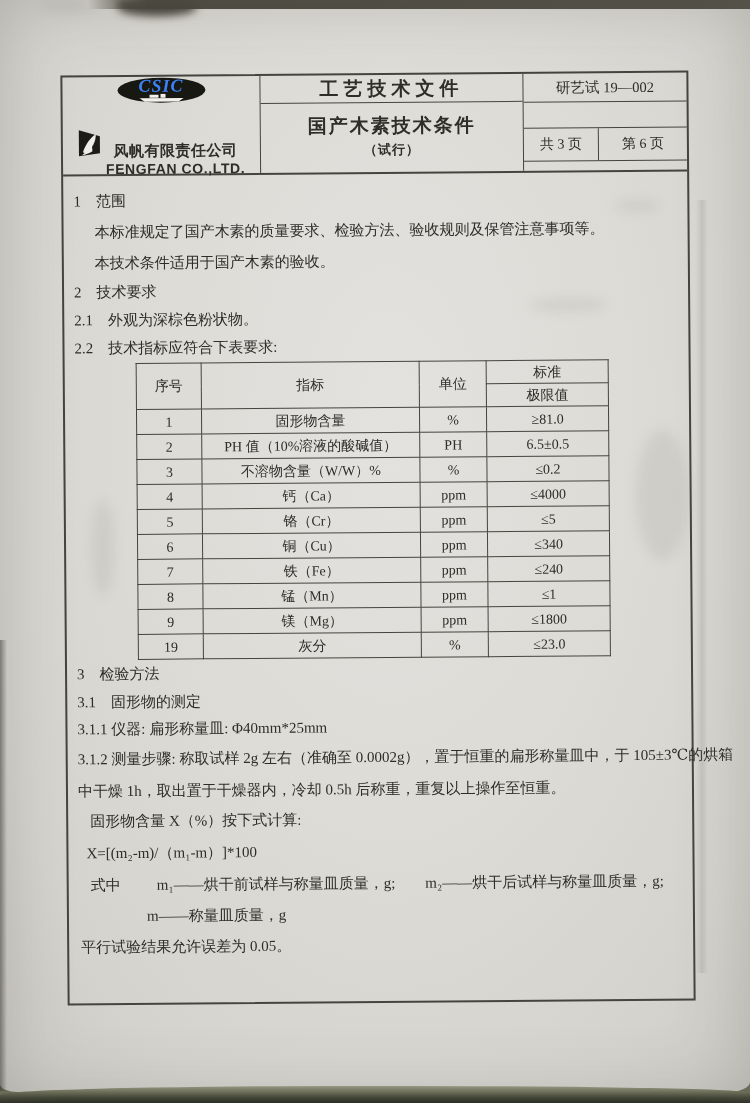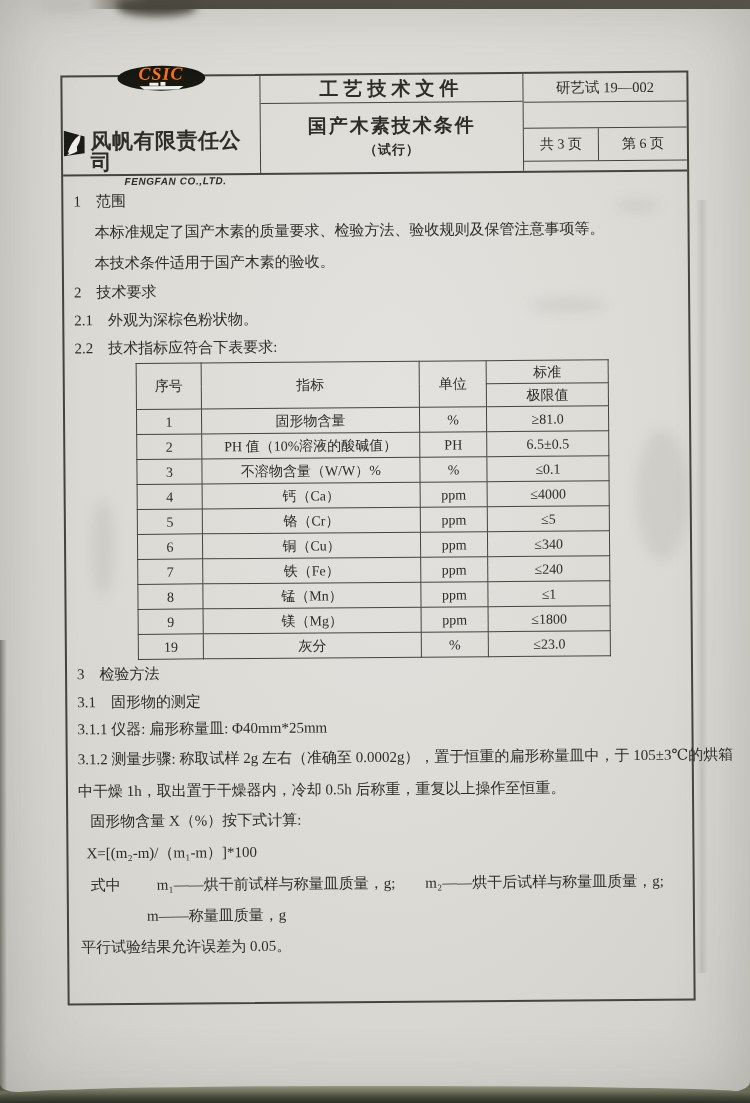--- a/index.html
+++ b/index.html
@@ -39,26 +39,26 @@
     color:#2e2d28;z-index:2;
   }
   .doc-header{display:flex;height:97px;border-bottom:2px solid #45443e;}
   .hcell{box-sizing:border-box;}
   .h-logo{width:198px;border-right:1.6px solid #45443e;display:flex;flex-direction:column;align-items:center;justify-content:center;}
   .h-title{width:263px;border-right:1.6px solid #45443e;display:flex;flex-direction:column;}
   .h-right{flex:1;display:flex;flex-direction:column;}
 
   .csic-oval{width:88px;height:50px;background:#181813;border-radius:50%;
     display:flex;flex-direction:column;align-items:center;justify-content:center;margin-top:2px;}
-  .csic-text{color:#f97316;font-style:italic;font-weight:bold;font-size:18px;letter-spacing:1px;line-height:16px;
+  .csic-text{color:#3b82f6;font-style:italic;font-weight:bold;font-size:18px;letter-spacing:1px;line-height:16px;
     font-family:"Liberation Serif","DejaVu Serif",serif;}
   .company-row{display:flex;align-items:center;margin-top:8px;gap:5px;}
   .company-names{display:flex;flex-direction:column;align-items:center;line-height:1;}
-  .company-cn{font-weight:bold;font-size:21px;letter-spacing:.5px;font-family:Liberation Serif, serif;margin-top:32px;}
-  .company-en{font-weight:bold;font-size:10px;letter-spacing:.6px;margin-top:4px;font-family:"Liberation Sans","DejaVu Sans",sans-serif;font-style:italic;}
+  .company-cn{font-weight:bold;font-size:15px;letter-spacing:.5px;font-family:Liberation Sans, sans-serif;margin-top:32px;}
+  .company-en{font-weight:bold;font-size:14px;letter-spacing:.6px;margin-top:4px;font-family:"Liberation Sans","DejaVu Sans",sans-serif;}
 
   .doc-category{height:27px;border-bottom:1.6px solid #45443e;display:flex;align-items:center;justify-content:center;
     font-size:19px;font-weight:bold;letter-spacing:5px;font-family:"Liberation Sans","DejaVu Sans",sans-serif;}
   .doc-title-wrap{flex:1;display:flex;flex-direction:column;align-items:center;justify-content:center;
     font-family:"Liberation Sans","DejaVu Sans",sans-serif;}
   .doc-title{font-size:19px;font-weight:bold;letter-spacing:2px;line-height:24px;}
   .doc-subtitle{font-size:13px;font-weight:bold;letter-spacing:1px;line-height:24px;}
 
   .h-doc-no{height:28px;border-bottom:1.6px solid #45443e;display:flex;align-items:center;justify-content:center;font-size:14.5px;}
   .h-empty{height:25px;border-bottom:1.6px solid #45443e;}
@@ -179,21 +179,21 @@
             <tr>
               <td>2</td>
               <td>PH 值（10%溶液的酸碱值）</td>
               <td>PH</td>
               <td>6.5±0.5</td>
             </tr>
             <tr>
               <td>3</td>
               <td>不溶物含量（W/W）%</td>
               <td>%</td>
-              <td>≤0.1</td>
+              <td>≤0.2</td>
             </tr>
             <tr>
               <td>4</td>
               <td>钙（Ca）</td>
               <td>ppm</td>
               <td>≤4000</td>
             </tr>
             <tr>
               <td>5</td>
               <td>铬（Cr）</td>

